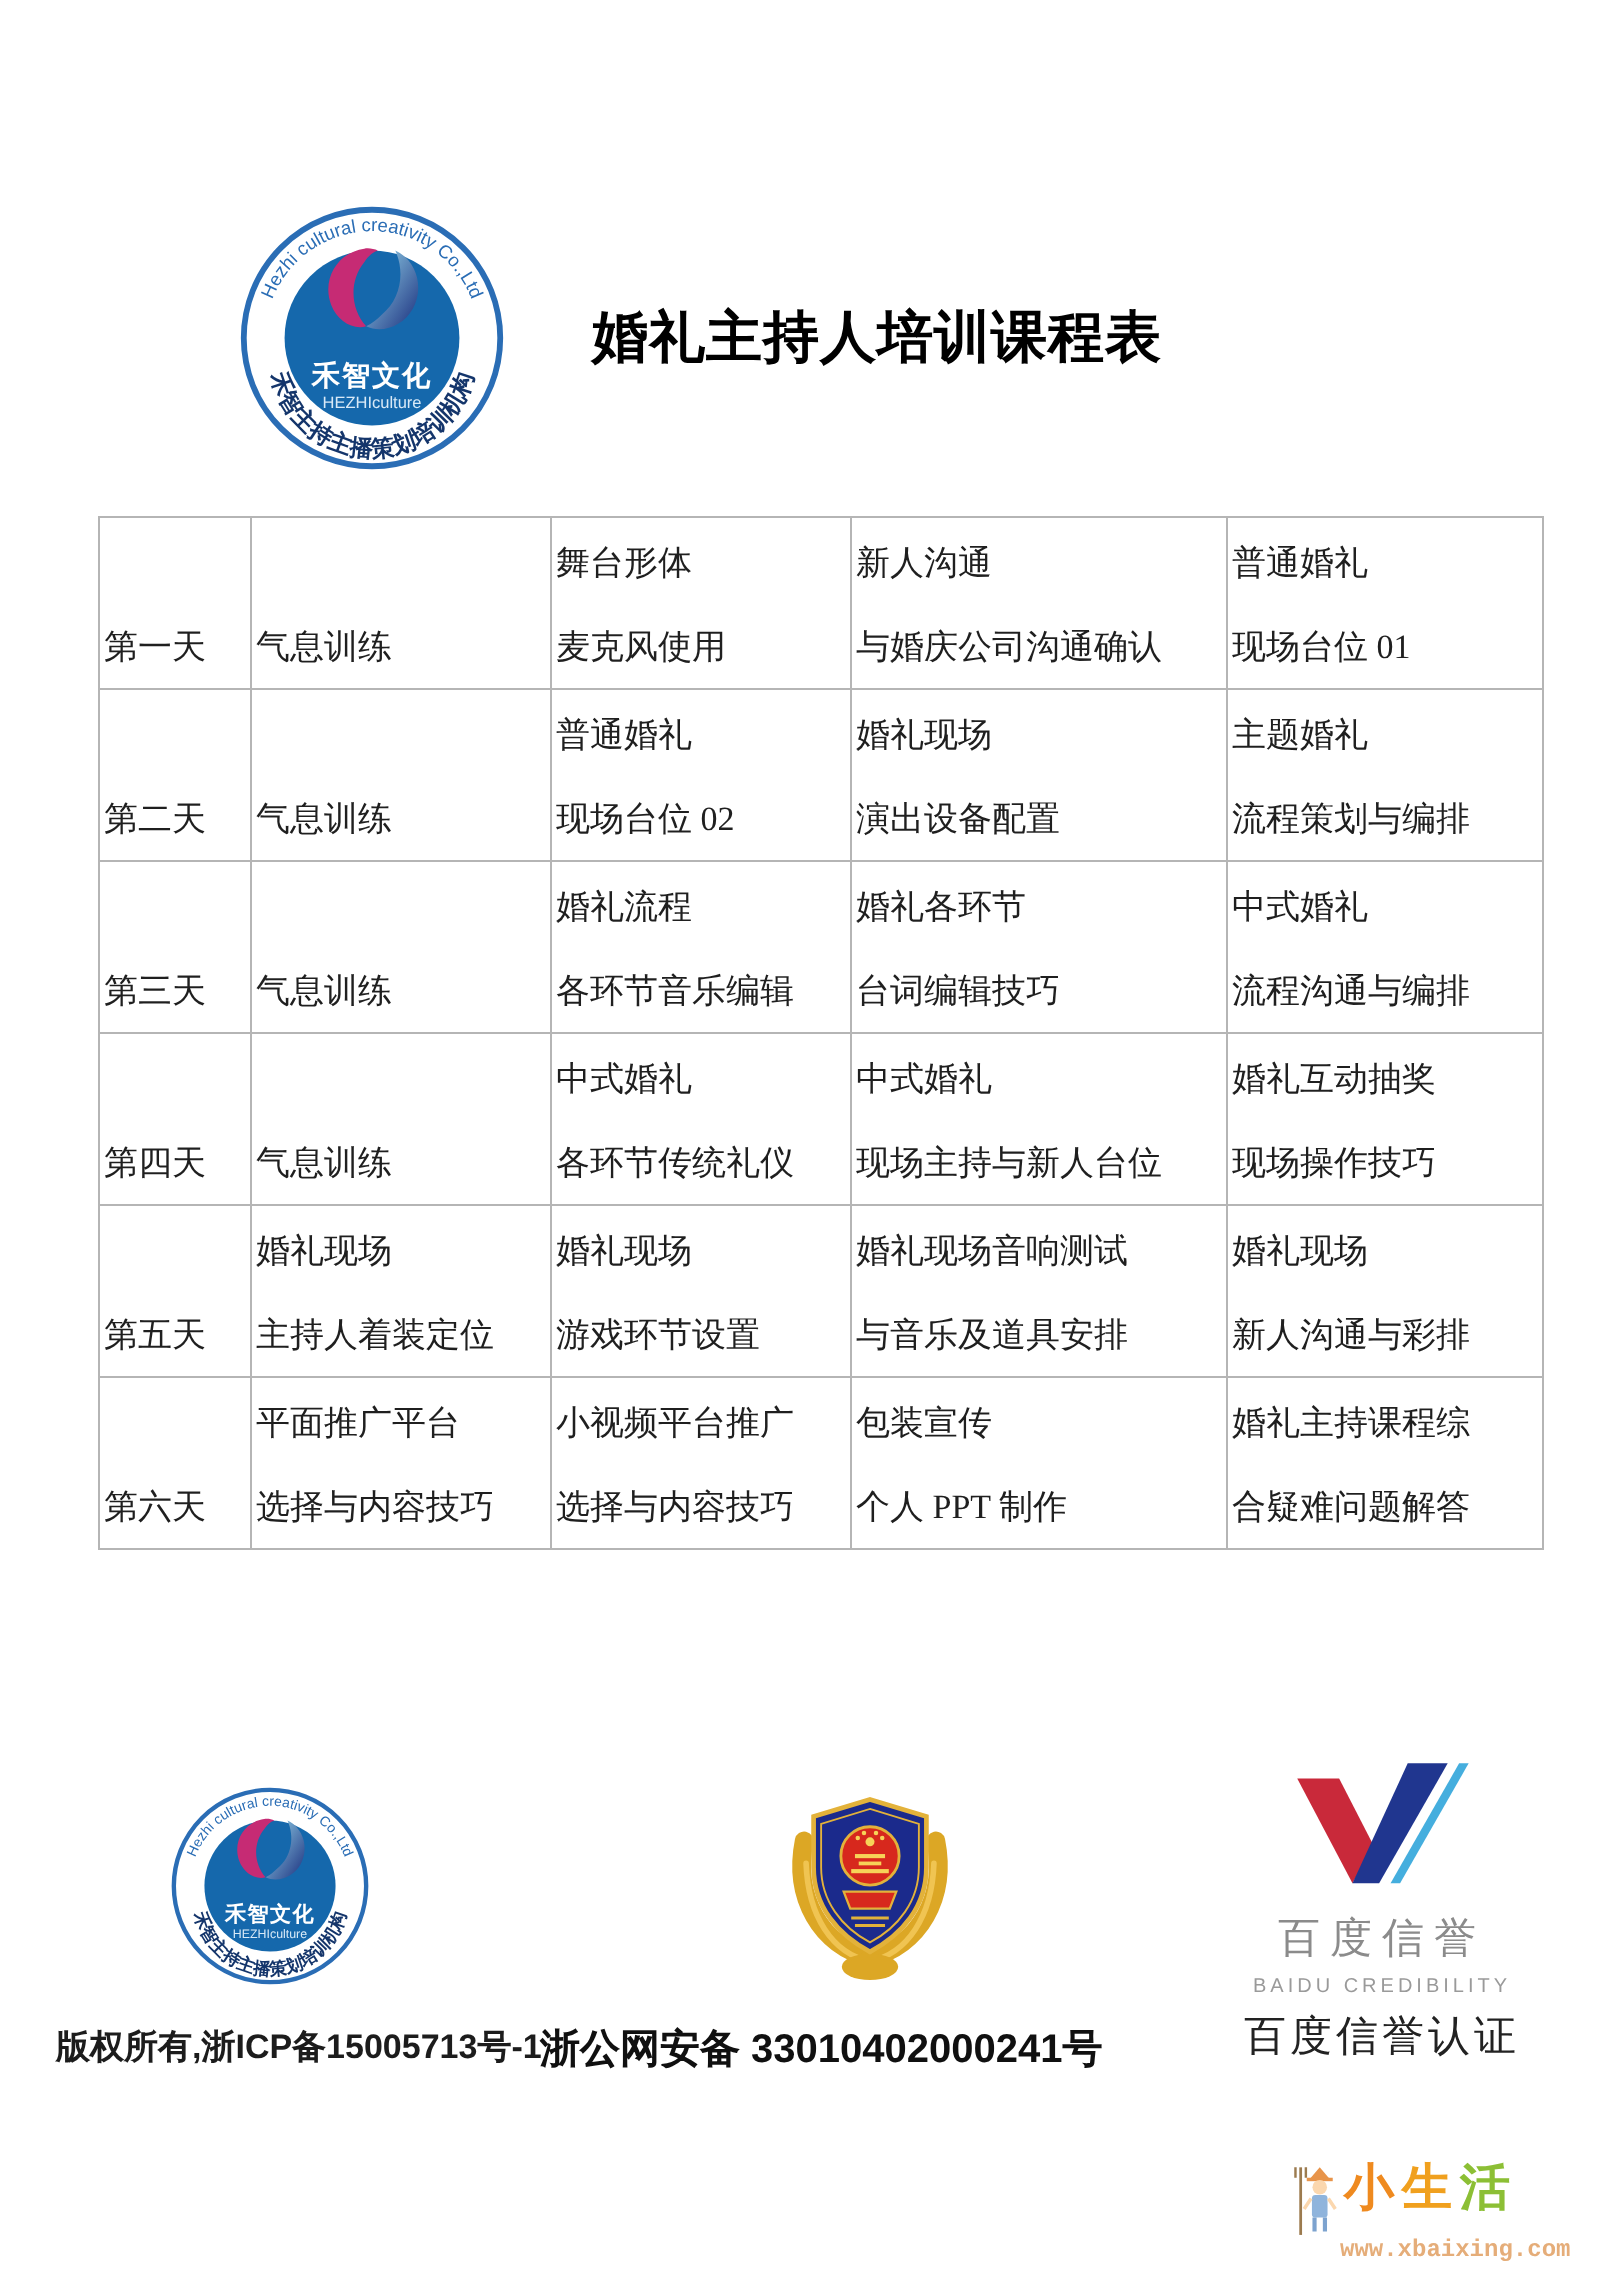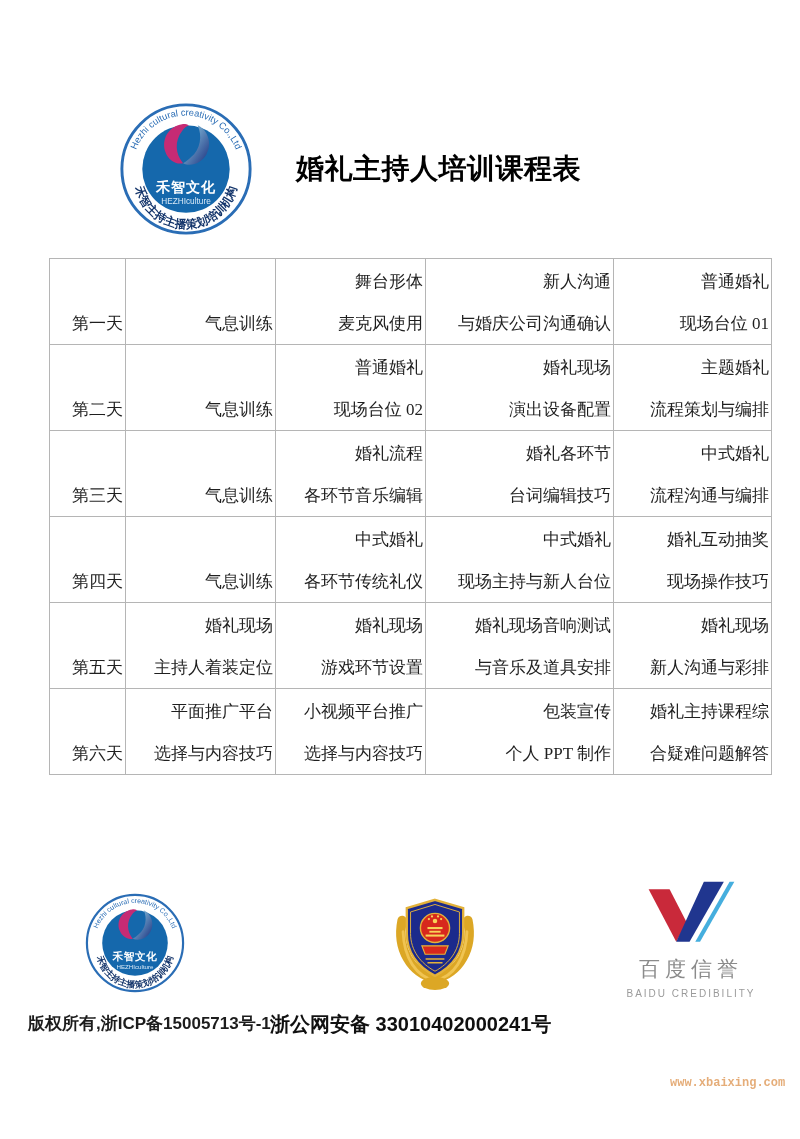--- a/index.html
+++ b/index.html
@@ -19,21 +19,21 @@
   
   table.course {
     position:absolute; left:49px; top:258px; width:722px;
     border-collapse:collapse; table-layout:fixed;
     font-size:17px; color:#1f1f1f;
   }
   table.course td { border:1px solid #b5b5b5; padding:0; text-align:center; vertical-align:bottom; }
   .hcell { height:83px; display:flex; flex-direction:column; justify-content:flex-end;
            padding-bottom:13px; align-items:center; }
   .cell  { height:85px; box-sizing:border-box; display:flex; flex-direction:column;
-           justify-content:space-between; align-items:flex-end; padding:13px 2px 10px; }
+           justify-content:space-between; align-items:flex-start; padding:13px 2px 10px; }
   .cell span { display:block; line-height:1.15; }
 
   
   .logo-footer { position:absolute; left:84px; top:892px; width:102px; height:102px; }
   .copyright {
     position:absolute; left:28px; top:999px; width:260px;
     font-family:"Liberation Sans", sans-serif; font-weight:bold;
     font-size:17px; color:#1c1c1c; letter-spacing:0px;margin-top:13px;
   }
   .police-badge { position:absolute; left:388px; top:889px; width:94px; height:108px; }
@@ -348,17 +348,31 @@
 <div class="police-text">浙公网安备 33010402000241号</div>
 
 <div class="baidu-block">
   <svg class="baidu-v" viewBox="0 0 105 70">
     <polygon points="8,8 30,8 48,43 37,63" fill="#c9293a"></polygon>
     <polygon points="37,63 51,63 87,0 66,0" fill="#20368f"></polygon>
     <polygon points="57,63 62,63 98,0 93,0" fill="#45aede"></polygon>
   </svg>
   <div class="baidu-cn">百度信誉</div>
   <div class="baidu-en">BAIDU CREDIBILITY</div>
+  <div class="baidu-cert">百度信誉认证</div>
 </div>
 
 <div class="watermark">
+  <div class="wm-row">
+    <svg class="wm-farmer" viewBox="0 0 30 46">
+      <path d="M5 3 v39" stroke="#9c7b4f" stroke-width="1.6"></path>
+      <path d="M2 3 v6 M8 3 v6" stroke="#9c7b4f" stroke-width="1.4"></path>
+      <path d="M10 10 L16 3 L22 10 Z" fill="#e8944a"></path>
+      <path d="M8.5 10 H23.5" stroke="#e8944a" stroke-width="2"></path>
+      <circle cx="16" cy="14.5" r="4.2" fill="#fbd7ae"></circle>
+      <rect x="11.5" y="19" width="9" height="13" rx="2" fill="#8fb4dc"></rect>
+      <path d="M13 32 v8 M19 32 v8" stroke="#7da3cf" stroke-width="2.4"></path>
+      <path d="M11 21 l-4 6 M21 21 l4 6" stroke="#fbd7ae" stroke-width="2"></path>
+    </svg>
+    <div class="wm-chars"><span class="wm-c0">小</span><span class="wm-c1">生</span><span class="wm-c2">活</span></div>
+  </div>
   <div class="wm-url">www.xbaixing.com</div>
 </div>
 
 </body></html>

